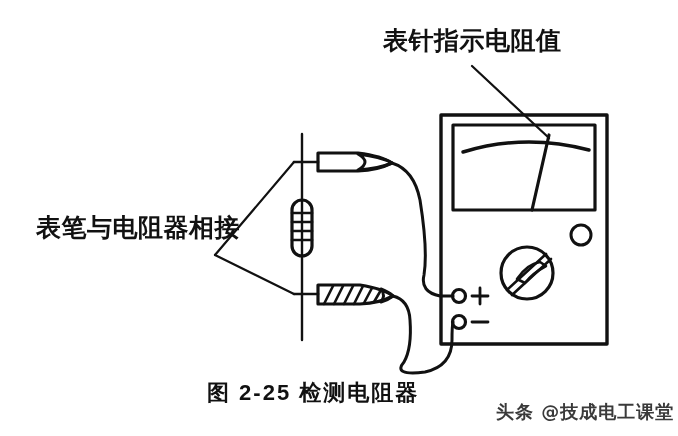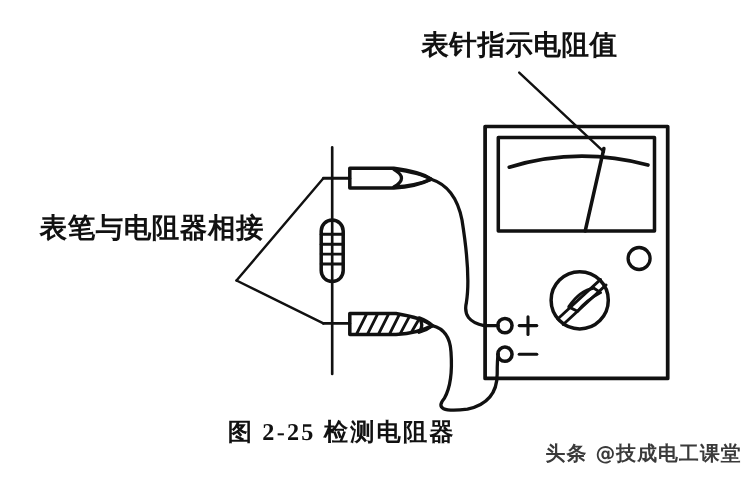--- a/index.html
+++ b/index.html
@@ -39,31 +39,31 @@
     letter-spacing: 0.5px;
   }
   #label-needle-reading {
     left: 383px;
     top: 24px;
     font-size: 25px;
     font-weight: 600;
   }
   #label-probe-contact {
     left: 36px;
-    top: 190px;
+    top: 211px;
     font-size: 25px;
     font-weight: 600;
   }
   #figure-caption {
     left: 207px;
     top: 378px;
     font-size: 22px;
     font-weight: 600;
     letter-spacing: 2px;
-    font-family: Liberation Serif, serif;
+    font-family: Liberation Sans, sans-serif;
   }
   #watermark {
     left: 496px;
     top: 400px;
     font-size: 18px;
     font-weight: 700;
     color: #3a3a3a;
     letter-spacing: 1px;
   }
 </style>

